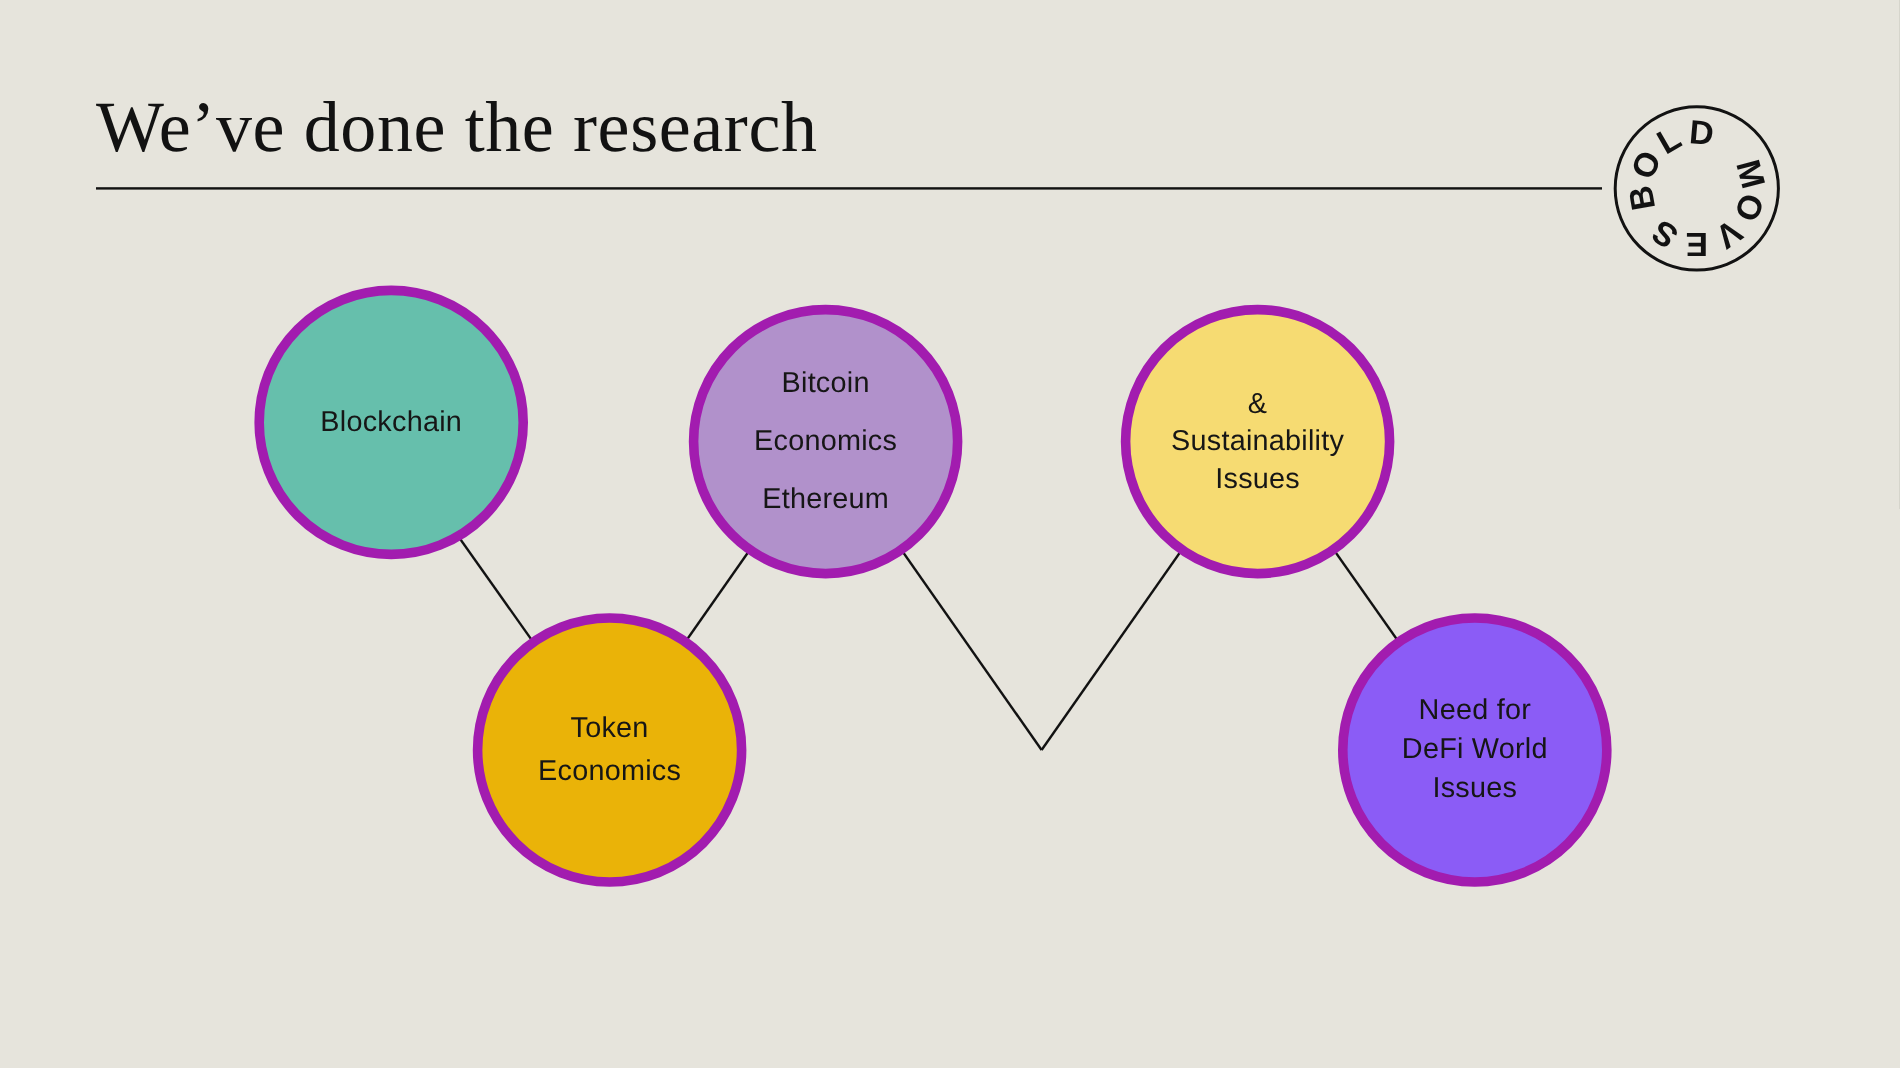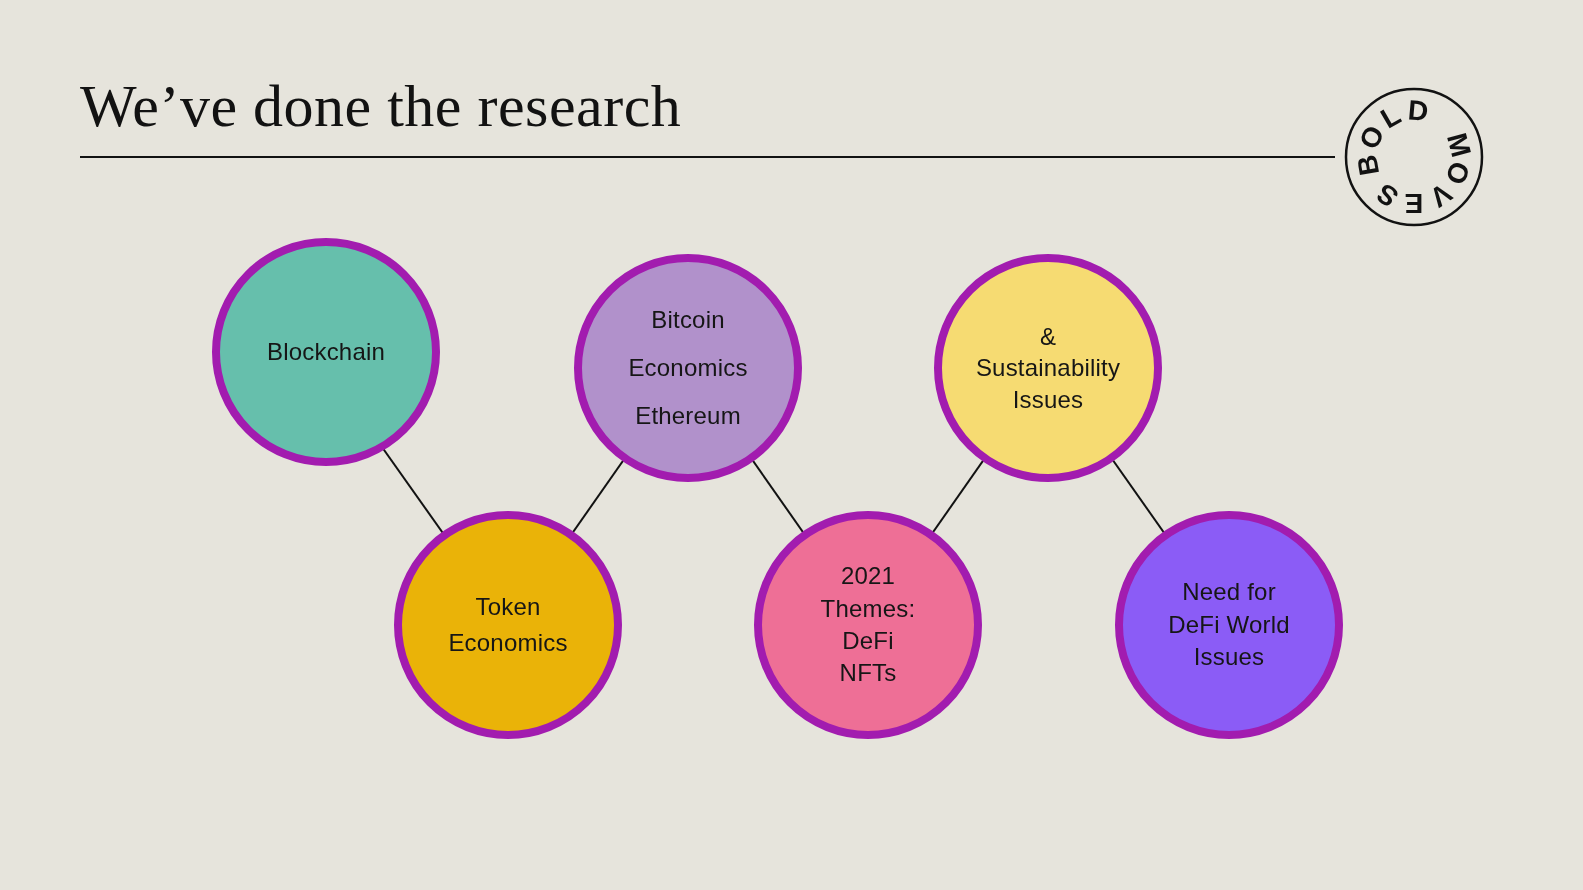--- a/index.html
+++ b/index.html
@@ -125,28 +125,20 @@
   </div>
 
   <div class="node n3" style="background-color: rgb(177, 145, 203);">
     <div class="node-text">
       <div>Bitcoin</div>
       <div>Economics</div>
       <div>Ethereum</div>
     </div>
   </div>
 
-  <div class="node n4" style="background-color: rgb(238, 111, 150);">
-    <div class="node-text">
-      <div>2021</div>
-      <div>Themes:</div>
-      <div>DeFi</div>
-      <div>NFTs</div>
-    </div>
-  </div>
 
   <div class="node n5" style="background-color: rgb(246, 219, 114);">
     <div class="node-text">
       <div>&amp;</div>
       <div>Sustainability</div>
       <div>Issues</div>
     </div>
   </div>
 
   <div class="node n6" style="background-color: #8b5cf6;">

